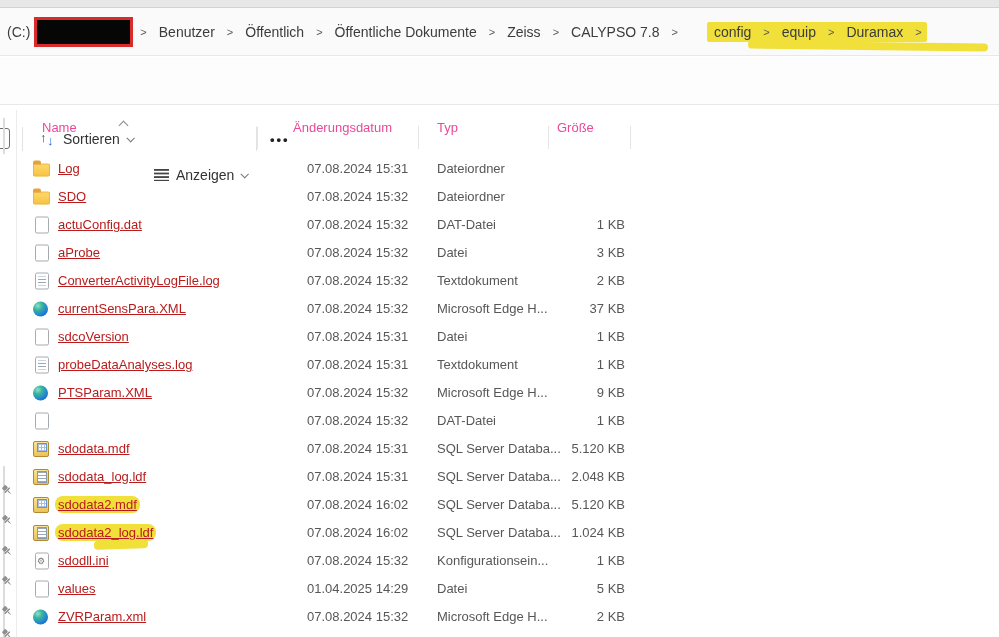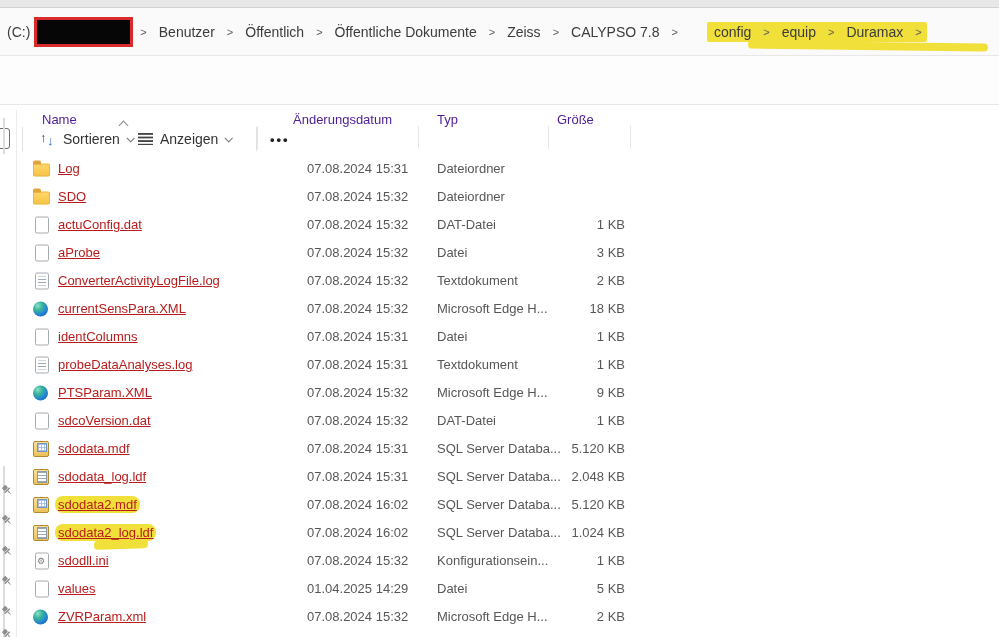--- a/index.html
+++ b/index.html
@@ -26,21 +26,21 @@
   .sort-glyph{position:relative;width:16px;height:16px;}
   .sort-glyph .up{position:absolute;left:0;top:-1px;font-size:13px;color:#3b3b3b;}
   .sort-glyph .down{position:absolute;left:7px;top:2px;font-size:13px;color:#2e6bd6;}
   .view-glyph{width:15px;height:12px;background-image:linear-gradient(#444 1.5px, transparent 1.5px);background-size:100% 3.6px;}
   .chev-down{display:inline-block;width:5px;height:5px;border-right:1.2px solid #777;border-bottom:1.2px solid #777;transform:rotate(45deg) translateY(-1px);}
   .tb-divider{position:absolute;width:1px;background:#e2e2e2;top:70px;height:24px;}
   .partial-icon{position:absolute;left:-7px;top:71px;width:15px;height:19px;border:1.4px solid #6f6f6f;border-radius:3px;background:#fdfdfd;}
   .more-dots{font-size:13px;letter-spacing:2px;color:#222;font-weight:bold;}
 
   
-  .col-header{position:absolute;top:112px;font-size:13px;color:#4c1d95;cursor:default;}
+  .col-header{position:absolute;top:120px;font-size:13px;color:#ec4899;cursor:default;}
   .hdr-divider{position:absolute;top:126px;height:23px;width:1px;background:#e5e5e5;}
   .sort-caret{position:absolute;left:120px;top:122px;width:6px;height:6px;border-left:1.2px solid #8a8a8a;border-top:1.2px solid #8a8a8a;transform:rotate(45deg);}
 
   
   .pane-border{position:absolute;left:16px;top:110px;bottom:0;width:1px;background:#ececec;}
   .edge-line{position:absolute;left:3px;width:2px;background:#dcdcdc;}
   .pin{position:absolute;left:1px;width:13px;height:13px;}
 
   
   .row{position:absolute;left:17px;right:0;height:28px;}
@@ -105,21 +105,21 @@
     <div class="partial-icon"></div>
     <div class="tb-divider" style="left:22px;"></div>
     <div class="tb-btn" style="left:34px;">
       <span class="sort-glyph">
           <span class="up">↑</span>
           <span class="down">↓</span>
         </span>
       <span>Sortieren</span>
       <span class="chev-down"></span>
     </div>
-    <div class="tb-btn" style="left:132px;">
+    <div class="tb-btn" style="left:148px;margin-top:36px;">
       <span class="view-glyph"></span>
       <span>Anzeigen</span>
       <span class="chev-down"></span>
     </div>
     <div class="tb-divider" style="left:256px;"></div>
     <div class="tb-btn" style="left:264px;">
       <span class="more-dots">•••</span>
     </div>
   </div>
 
@@ -212,46 +212,45 @@
     <span class="cell name"><span>ConverterActivityLogFile.log</span></span>
     <span class="cell date">07.08.2024 15:32</span>
     <span class="cell type">Textdokument</span>
     <span class="cell size">2 KB</span>
   </div>
   <div class="row" style="top:295px;">
     <span class="fic" data-icon="edge"></span>
     <span class="cell name"><span>currentSensPara.XML</span></span>
     <span class="cell date">07.08.2024 15:32</span>
     <span class="cell type">Microsoft Edge H...</span>
-    <span class="cell size">18 KB</span>
+    <span class="cell size">37 KB</span>
   </div>
   <div class="row" style="top:323px;">
     <span class="fic" data-icon="file"></span>
-    <span class="cell name"><span>identColumns</span></span>
+    <span class="cell name"><span>sdcoVersion</span></span>
     <span class="cell date">07.08.2024 15:31</span>
     <span class="cell type">Datei</span>
     <span class="cell size">1 KB</span>
   </div>
   <div class="row" style="top:351px;">
     <span class="fic" data-icon="textfile"></span>
     <span class="cell name"><span>probeDataAnalyses.log</span></span>
     <span class="cell date">07.08.2024 15:31</span>
     <span class="cell type">Textdokument</span>
     <span class="cell size">1 KB</span>
   </div>
   <div class="row" style="top:379px;">
     <span class="fic" data-icon="edge"></span>
     <span class="cell name"><span>PTSParam.XML</span></span>
     <span class="cell date">07.08.2024 15:32</span>
     <span class="cell type">Microsoft Edge H...</span>
     <span class="cell size">9 KB</span>
   </div>
   <div class="row" style="top:407px;">
     <span class="fic" data-icon="file"></span>
-    <span class="cell name"><span>sdcoVersion.dat</span></span>
     <span class="cell date">07.08.2024 15:32</span>
     <span class="cell type">DAT-Datei</span>
     <span class="cell size">1 KB</span>
   </div>
   <div class="row" style="top:435px;">
     <span class="fic" data-icon="sqlmdf"></span>
     <span class="cell name"><span>sdodata.mdf</span></span>
     <span class="cell date">07.08.2024 15:31</span>
     <span class="cell type">SQL Server Databa...</span>
     <span class="cell size">5.120 KB</span>

